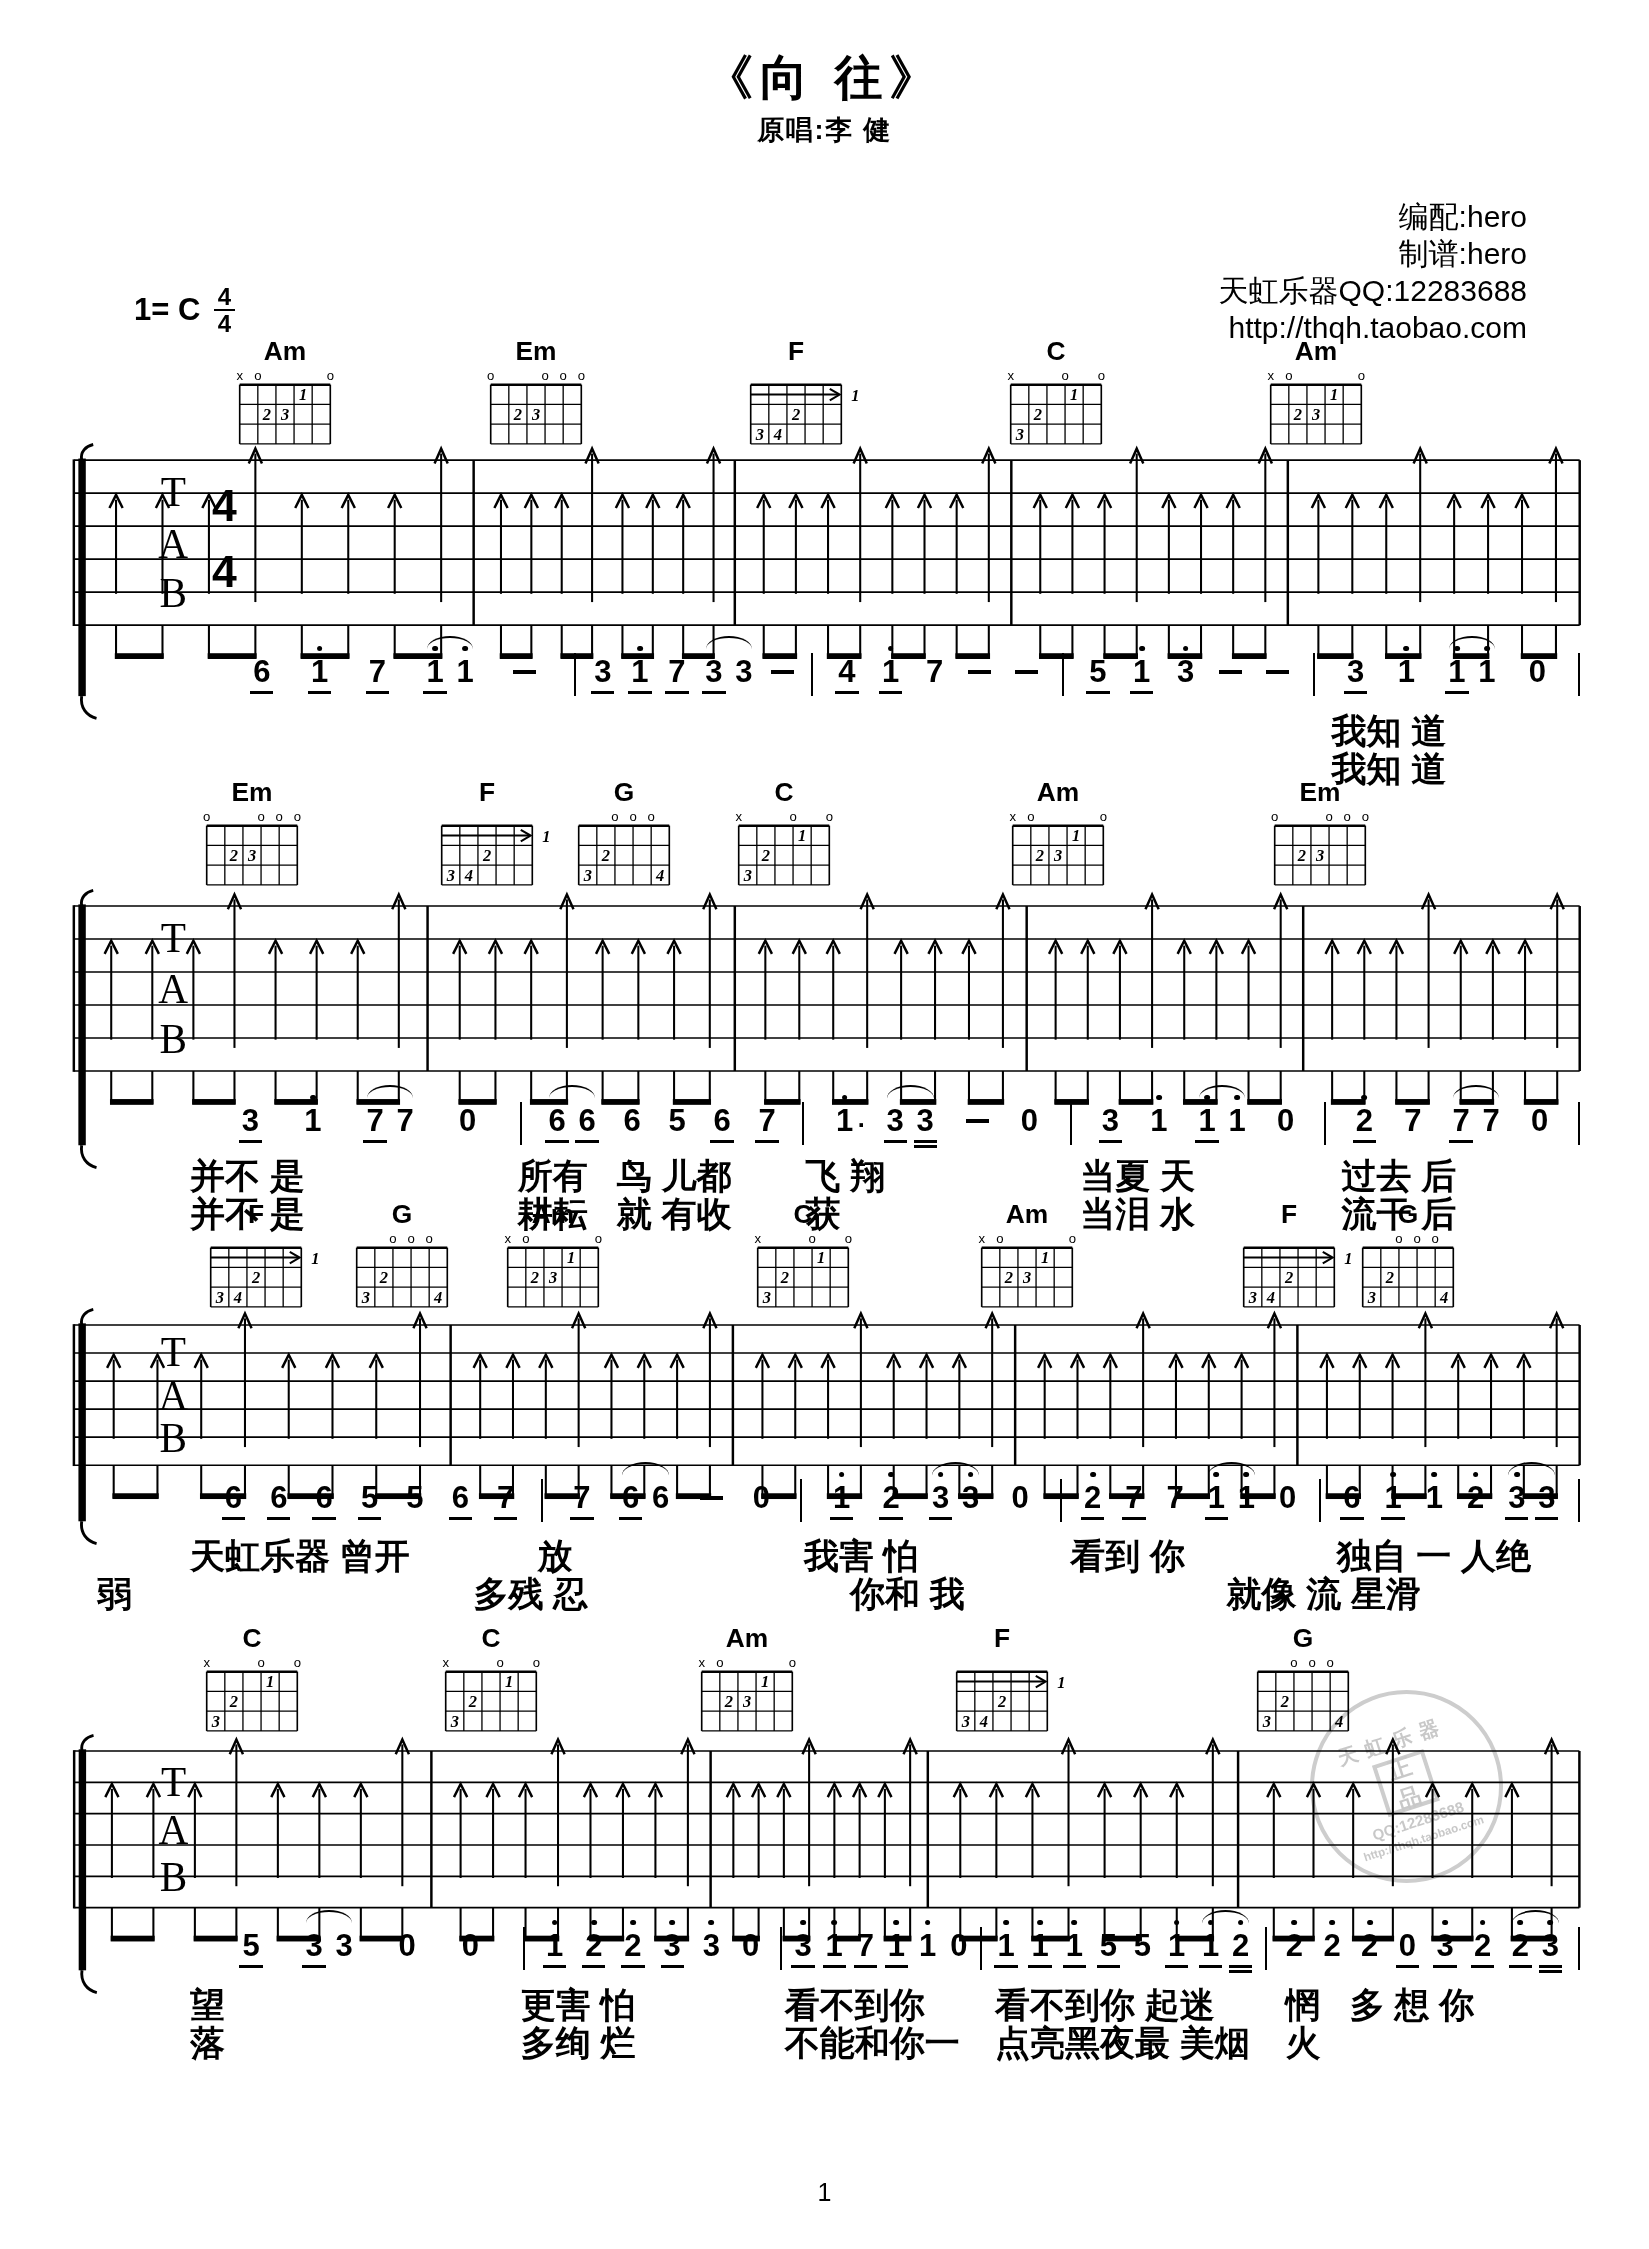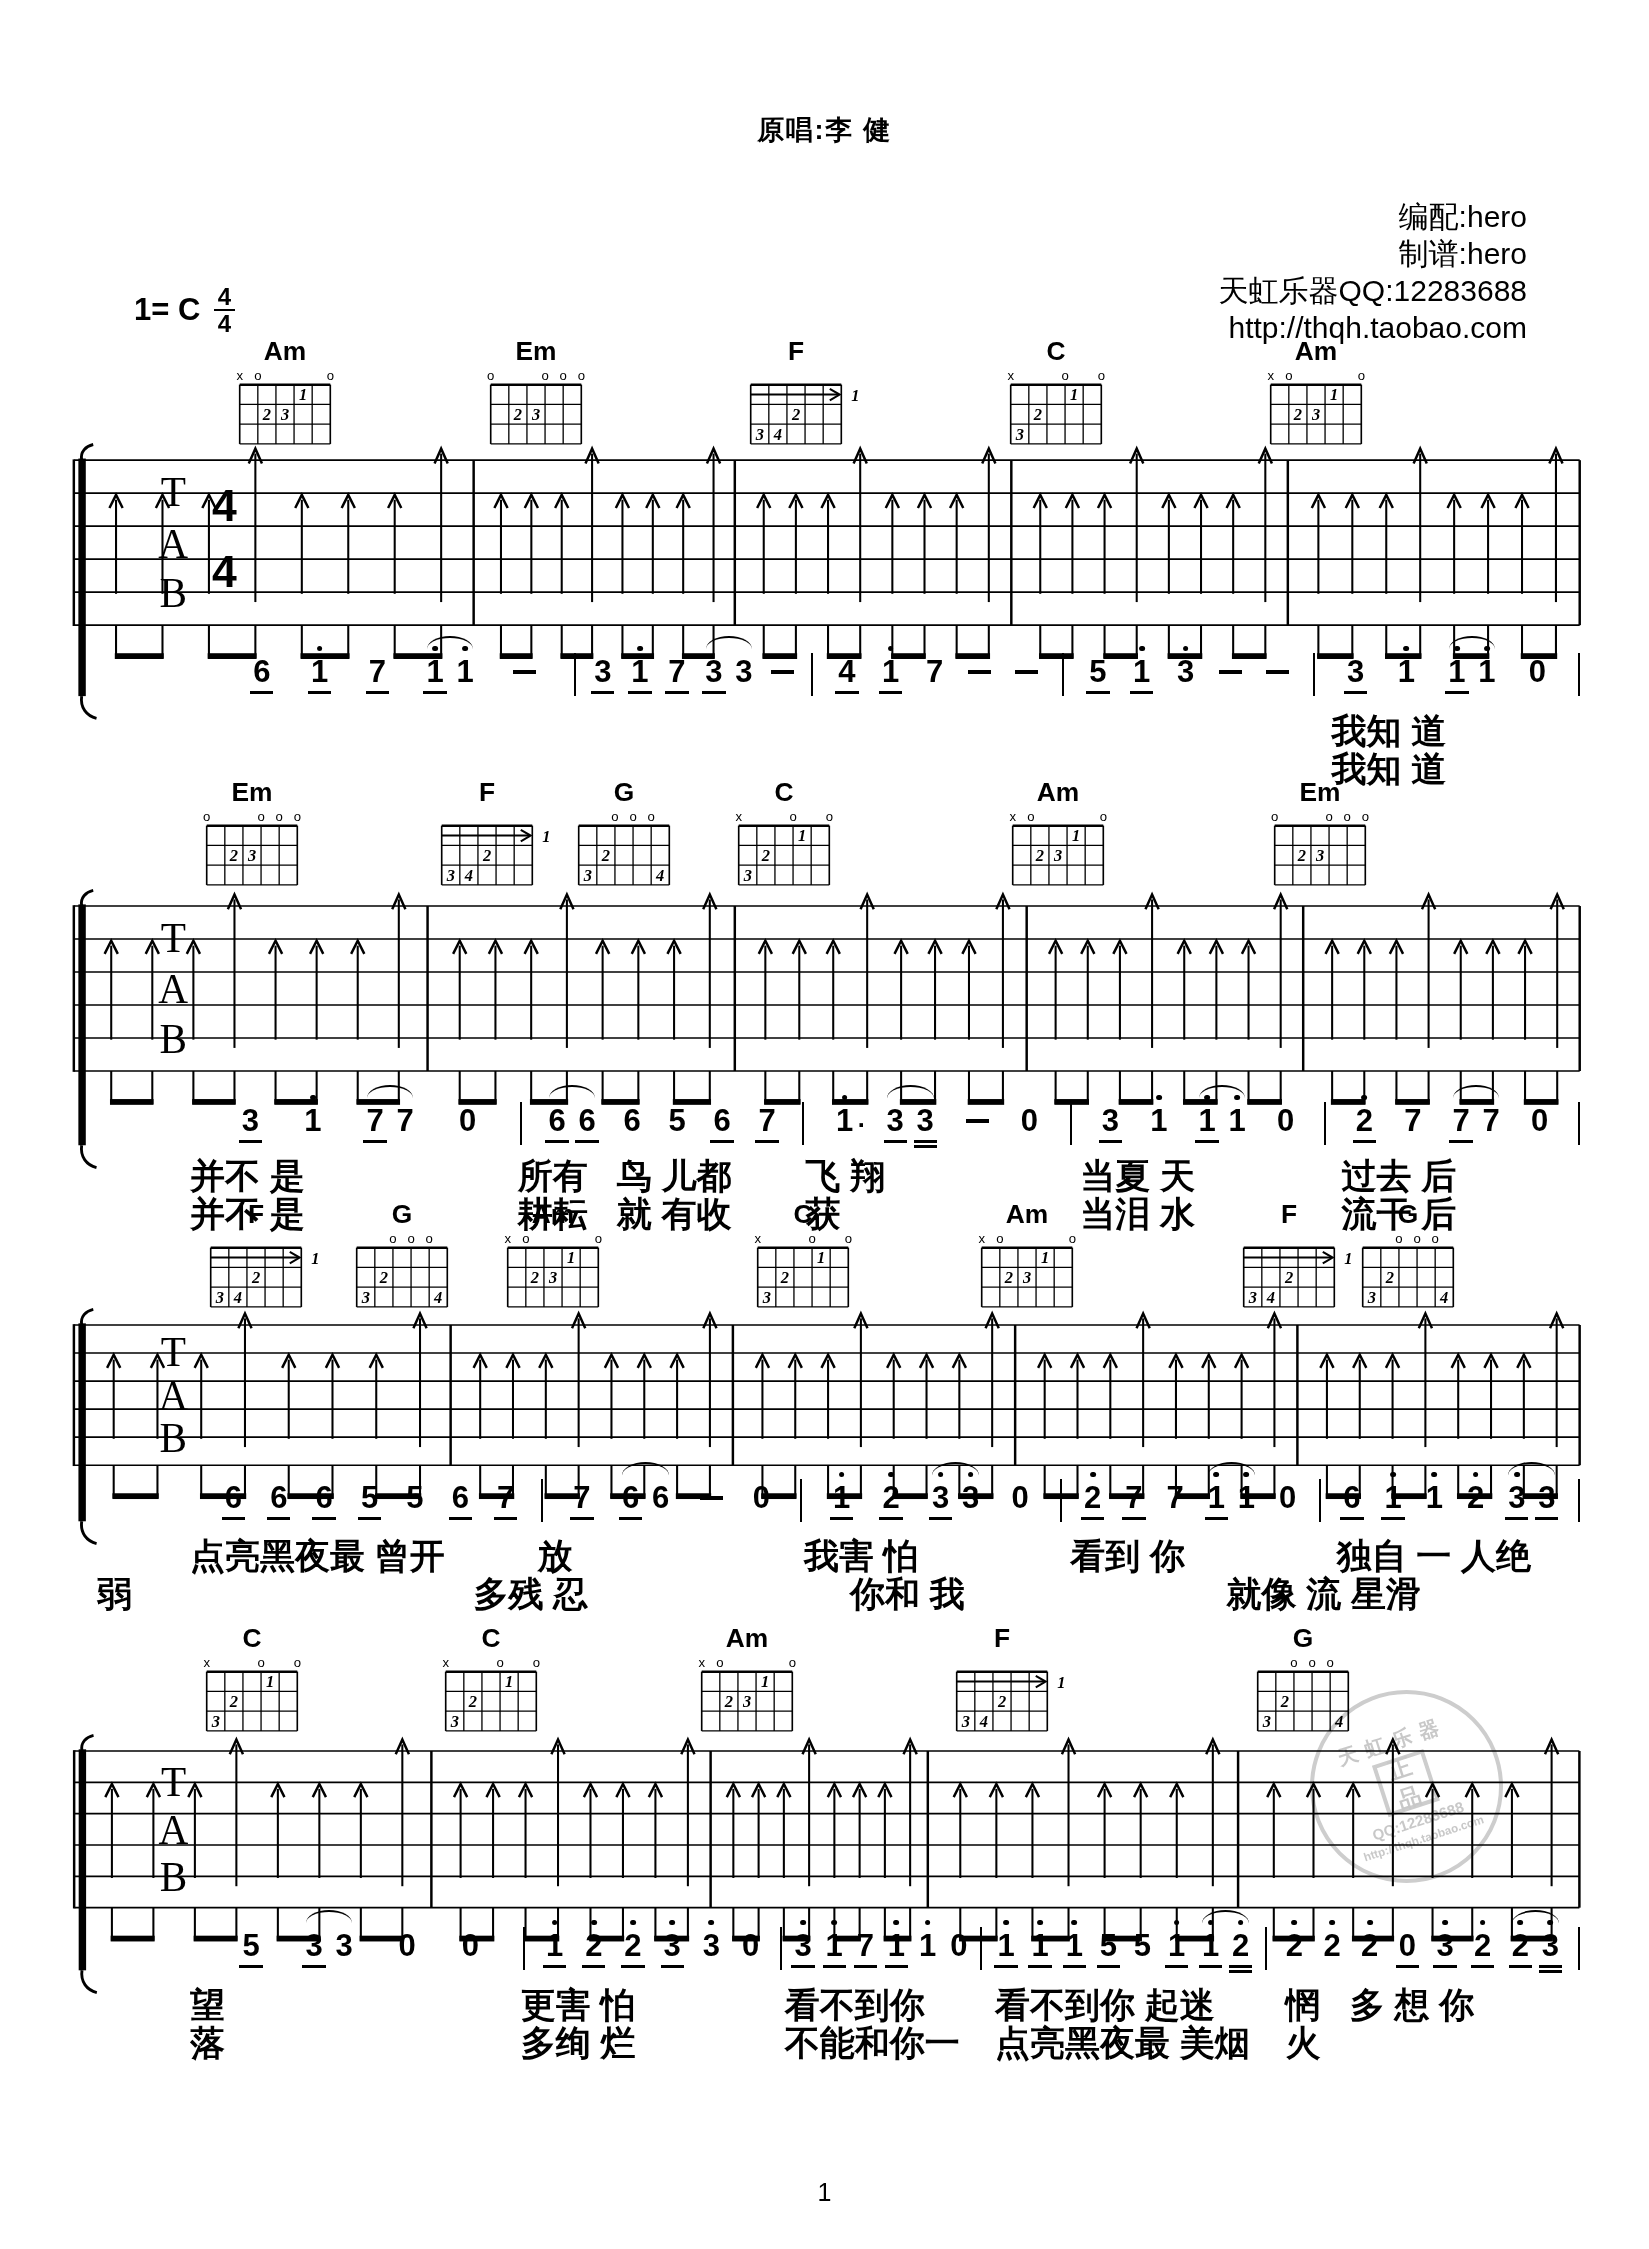--- a/index.html
+++ b/index.html
@@ -61,20 +61,21 @@
 
   <div class="wm">
     <div class="wm-in">
       <div class="wm-l1">天虹乐器</div>
       <div class="wm-seal">正品</div>
       <div class="wm-qq">QQ:12283688</div>
       <div class="wm-url">http://thqh.taobao.com</div>
     </div>
   </div>
 
+  <div class="title">《向 往》</div>
   <div class="subtitle">原唱:李 健</div>
 
   <div class="credits">
     <div>编配:hero</div>
     <div>制谱:hero</div>
     <div>天虹乐器QQ:12283688</div>
     <div>http://thqh.taobao.com</div>
   </div>
 
   <div class="keysig">
@@ -1049,21 +1050,21 @@
           <div class="note u1">6</div>
           <div class="note hi u1">1</div>
           <div class="note hi">1</div>
           <div class="note hi">2</div>
           <div class="grp">
             <div class="note hi u1">3</div>
             <div class="note u1">3</div>
           </div>
         </div>
       </div>
-      <div class="lyr" style="top: 1533px;"><div class="cell" style="flex: 24 1 0%; padding-left: 116px;">点亮黑夜最 曾开</div><div class="cell" style="flex: 18 1 0%;">放</div><div class="cell" style="flex: 18 1 0%;">我害 怕</div><div class="cell" style="flex: 18 1 0%;">看到 你</div><div class="cell" style="flex: 18 1 0%;">独自 一 人绝</div></div>
+      <div class="lyr" style="top: 1533px;"><div class="cell" style="flex: 24 1 0%; padding-left: 116px;">天虹乐器 曾开</div><div class="cell" style="flex: 18 1 0%;">放</div><div class="cell" style="flex: 18 1 0%;">我害 怕</div><div class="cell" style="flex: 18 1 0%;">看到 你</div><div class="cell" style="flex: 18 1 0%;">独自 一 人绝</div></div>
       <div class="lyr" style="top: 1571px;"><div class="cell" style="flex: 18 1 0%;">弱</div><div class="cell" style="flex: 18 1 0%;">多残 忍</div><div class="cell" style="flex: 18 1 0%;">你和 我</div><div class="cell" style="flex: 18 1 0%;">就像 流 星滑</div></div>
       <svg width="140" height="124" style="left:182px;top:1622px" viewBox="0 0 170 150">
         <text x="85" y="30" text-anchor="middle" font-size="32" font-weight="bold" font-family="&quot;Liberation Sans&quot;,sans-serif">C</text>
         <text x="30" y="54" text-anchor="middle" font-size="16" font-family="&quot;Liberation Sans&quot;,sans-serif">x</text>
         <text x="96" y="54" text-anchor="middle" font-size="16" font-family="&quot;Liberation Sans&quot;,sans-serif">o</text>
         <text x="140" y="54" text-anchor="middle" font-size="16" font-family="&quot;Liberation Sans&quot;,sans-serif">o</text>
         <line x1="30" y1="60" x2="30" y2="132" stroke="#000" stroke-width="2"></line>
         <line x1="52" y1="60" x2="52" y2="132" stroke="#000" stroke-width="1.6"></line>
         <line x1="74" y1="60" x2="74" y2="132" stroke="#000" stroke-width="1.6"></line>
         <line x1="96" y1="60" x2="96" y2="132" stroke="#000" stroke-width="1.6"></line>

